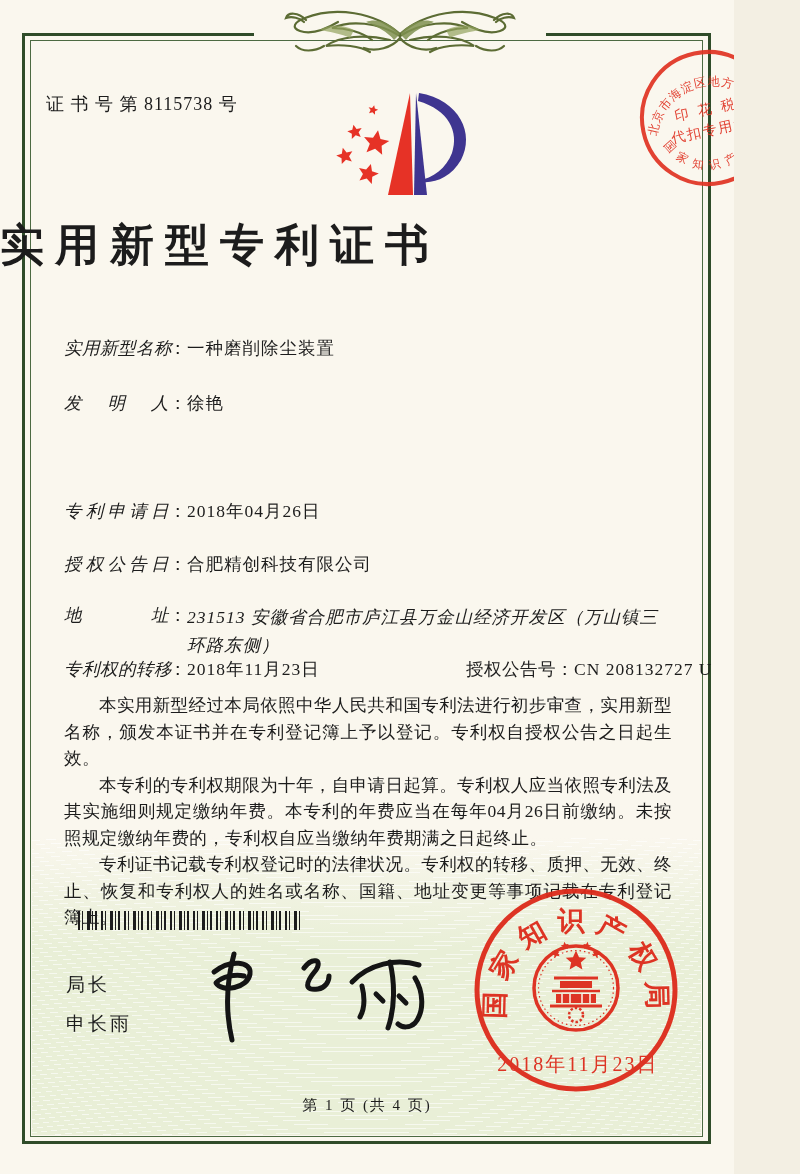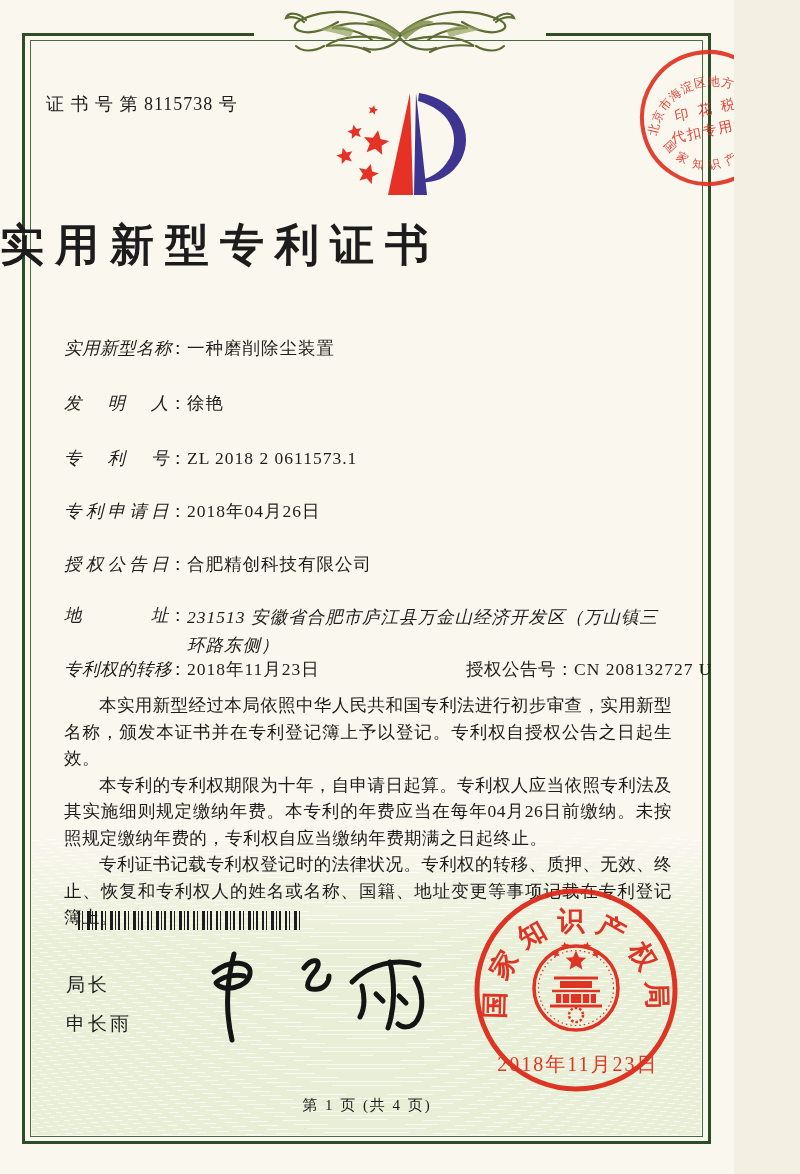--- a/index.html
+++ b/index.html
@@ -121,23 +121,20 @@
     </g>
   </svg>
 
   <div class="title">实用新型专利证书</div>
 
   <div class="field" style="top:336px">
     <span class="flabel">实用新型名称</span><span>：</span><span class="fvalue">一种磨削除尘装置</span>
   </div>
   <div class="field" style="top:391px">
     <span class="flabel">发明人</span><span>：</span><span class="fvalue">徐艳</span>
-  </div>
-  <div class="field" style="top:446px">
-    <span class="flabel">专利号</span><span>：</span><span class="fvalue">ZL 2018 2 0611573.1</span>
   </div>
   <div class="field" style="top:499px">
     <span class="flabel">专利申请日</span><span>：</span><span class="fvalue">2018年04月26日</span>
   </div>
   <div class="field" style="top:552px">
     <span class="flabel">授权公告日</span><span>：</span><span class="fvalue">合肥精创科技有限公司</span>
   </div>
   <div class="field" style="top:603px">
     <span class="flabel">地址</span><span>：</span><span class="addr-val">231513 安徽省合肥市庐江县万金山经济开发区（万山镇三环路东侧）</span>
   </div>

